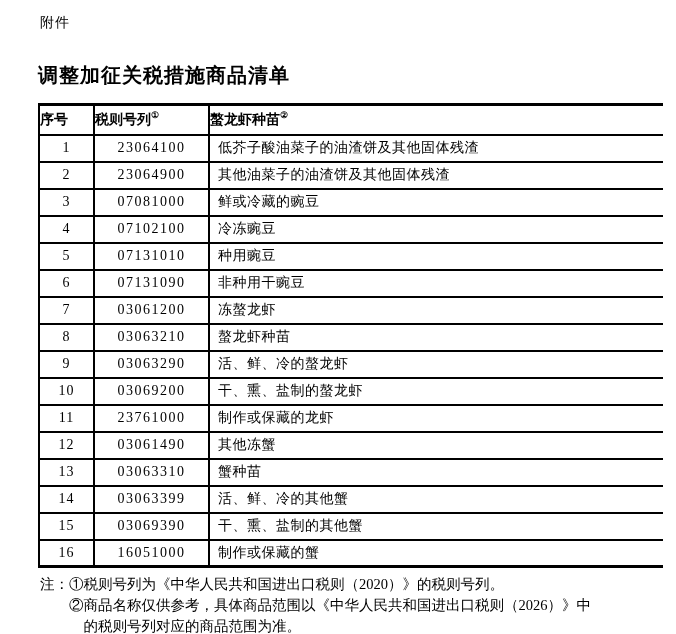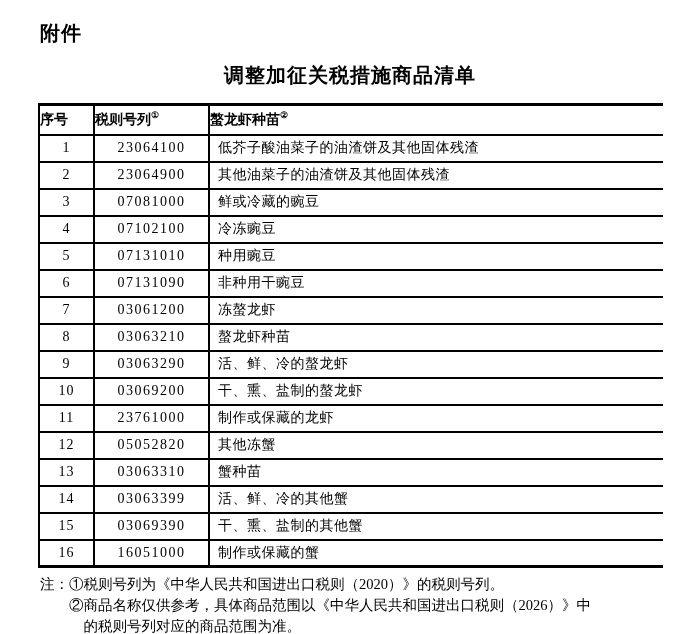--- a/index.html
+++ b/index.html
@@ -7,31 +7,31 @@
     width: 676px; height: 634px;
     background: #ffffff;
     color: #000000;
     font-family: "Liberation Serif", serif;
     overflow: hidden;
   }
   .page { position: relative; width: 676px; height: 634px; }
 
   .attachment {
     position: absolute;
-    left: 40px; top: 20px;
-    font-size: 20px;
-    font-weight: bold;
+    left: 40px; top: 14px;
+    font-size: 14px;
+    font-weight: normal;
     letter-spacing: 1px;
   }
 
   .doc-title {
     position: absolute;
     left: 38px; top: 62px;
     width: 624px;
-    text-align: center;
+    text-align: left;
     font-size: 20px;
     font-weight: bold;
     letter-spacing: 1px;
   }
 
   table.goods {
     position: absolute;
     left: 38px; top: 103px;
     width: 624px;
     border-collapse: collapse;
@@ -167,21 +167,21 @@
     </tr>
 
     <tr>
       <td class="cell-no">11</td>
       <td class="cell-code">23761000</td>
       <td class="cell-name">制作或保藏的龙虾</td>
     </tr>
 
     <tr>
       <td class="cell-no">12</td>
-      <td class="cell-code">05052820</td>
+      <td class="cell-code">03061490</td>
       <td class="cell-name">其他冻蟹</td>
     </tr>
 
     <tr>
       <td class="cell-no">13</td>
       <td class="cell-code">03063310</td>
       <td class="cell-name">蟹种苗</td>
     </tr>
 
     <tr>

